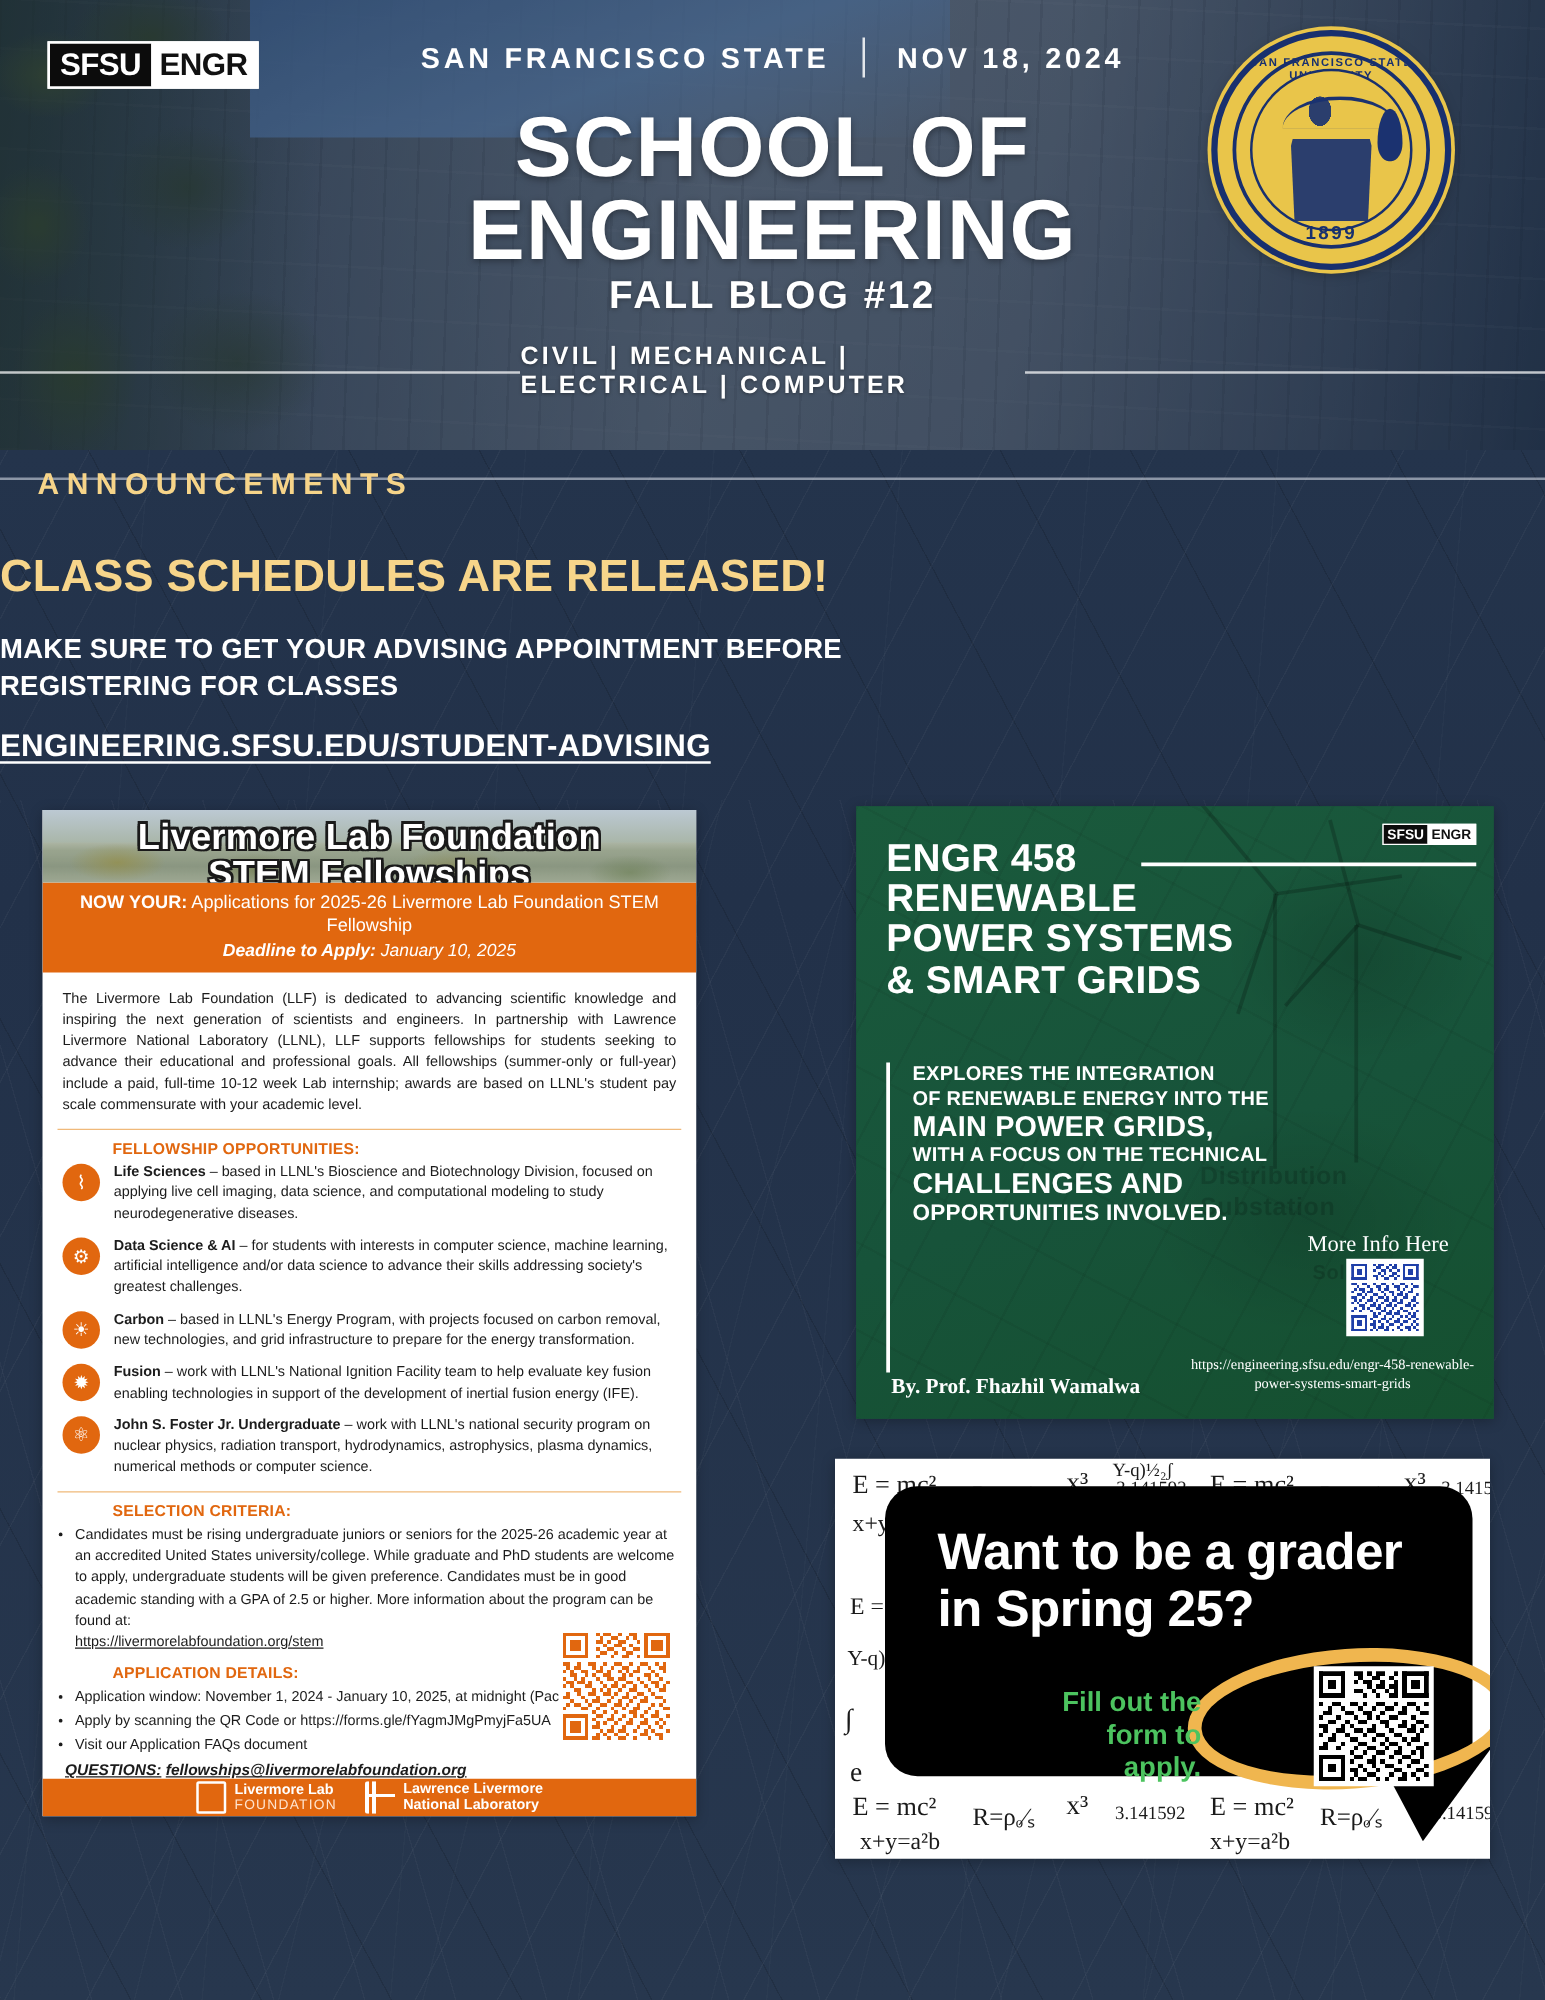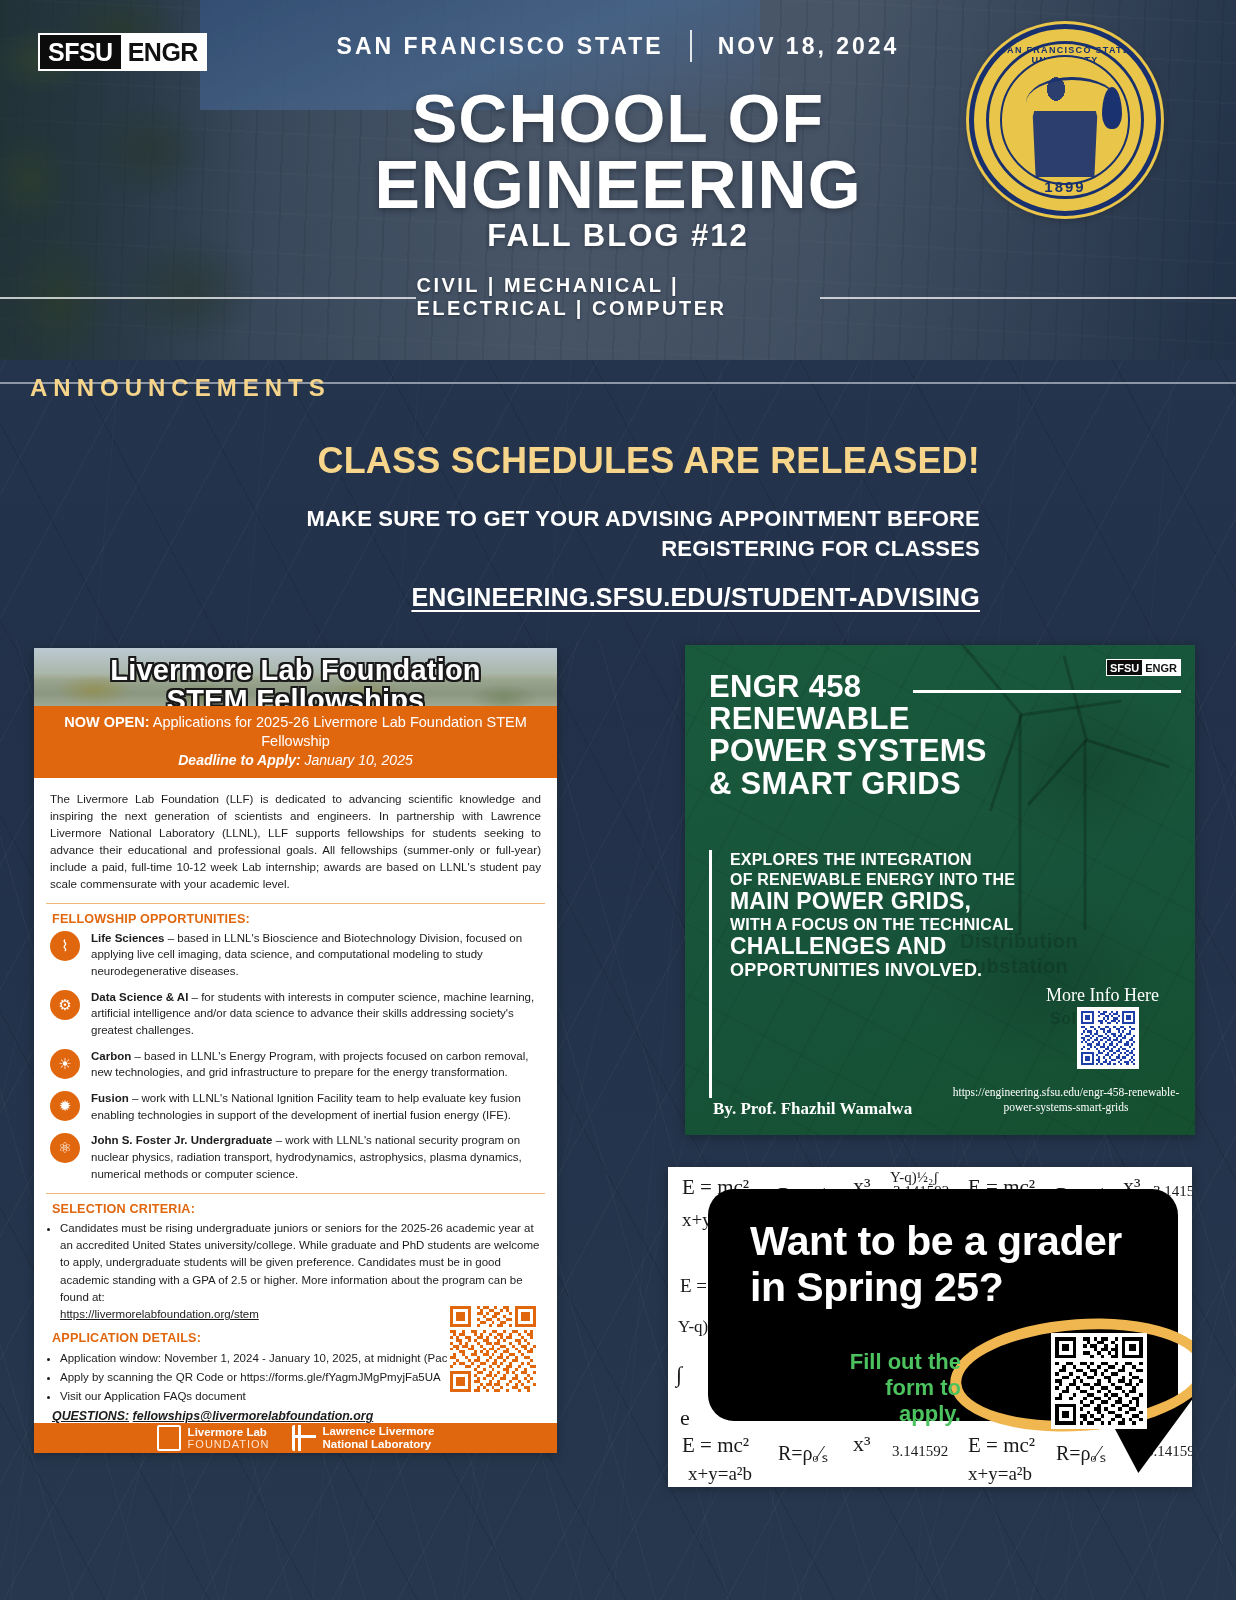--- a/index.html
+++ b/index.html
@@ -157,21 +157,21 @@
   
   .ann-rule{
     position:absolute; left:0; top:382px; width:1236px; height:2px;
     background:rgba(226,232,240,.55); z-index:3;
   }
   .ann-label{
     position:absolute; left:30px; top:374px; z-index:4;
     color:#f6d489; font-weight:700; font-size:24px; letter-spacing:6px;
   }
   .ann-body{
-    position:absolute; left:0; top:440px; width:980px; z-index:4; text-align:right;
+    position:absolute; left:0; top:440px; width:980px; z-index:4; text-align:left;
   }
   .ann-head{
     color:#f7d58a; font-weight:700; font-size:36px; letter-spacing:.2px;
     margin-bottom:22px;
   }
   .ann-mid{
     color:#ffffff; font-weight:700; font-size:22px; line-height:1.38;
     letter-spacing:.2px;
   }
   .ann-link{
@@ -224,20 +224,21 @@
 
   .llf-para{
     padding:12px 16px 11px 16px; font-size:11.6px; line-height:1.47;
     color:#1c1c1c; text-align:justify;
   }
   .sep{ height:1px; background:#f0b97a; margin:0 12px; }
 
   .sec-title{
     color:#e1670f; font-weight:700; font-size:12.6px; letter-spacing:.2px;
     padding:8px 0 4px 18px;
+    margin-left:38px;
   }
   .opps{ padding:0 16px 2px 16px; }
   .opp{ display:flex; gap:11px; margin-bottom:9px; align-items:flex-start; }
   .opp-icon{
     flex:0 0 auto; width:30px; height:30px; border-radius:50%;
     background:#e1670f; color:#fff; display:flex; align-items:center;
     justify-content:center; font-size:15px; margin-top:1px;
   }
   .opp-txt{ font-size:11.5px; line-height:1.45; color:#1c1c1c; }
   .opp-txt b{ font-weight:700; }
@@ -437,21 +438,21 @@
 
   <div class="llf-hero">
     <div class="llf-hero-title">
       <div>Livermore Lab Foundation</div>
       <div>STEM Fellowships</div>
     </div>
   </div>
 
   <div class="llf-banner">
     <div class="r1">
-      <b>NOW OPEN:</b>
+      <b>NOW YOUR:</b>
       <span>Applications for 2025-26 Livermore Lab Foundation STEM Fellowship</span>
     </div>
     <div class="r2">
       <b>Deadline to Apply:</b>
       <span>January 10, 2025</span>
     </div>
   </div>
 
   <div class="llf-para">The Livermore Lab Foundation (LLF) is dedicated to advancing scientific knowledge and inspiring the next generation of scientists and engineers. In partnership with Lawrence Livermore National Laboratory (LLNL), LLF supports fellowships for students seeking to advance their educational and professional goals. All fellowships (summer-only or full-year) include a paid, full-time 10-12 week Lab internship; awards are based on LLNL's student pay scale commensurate with your academic level.</div>
   <div class="sep"></div>

